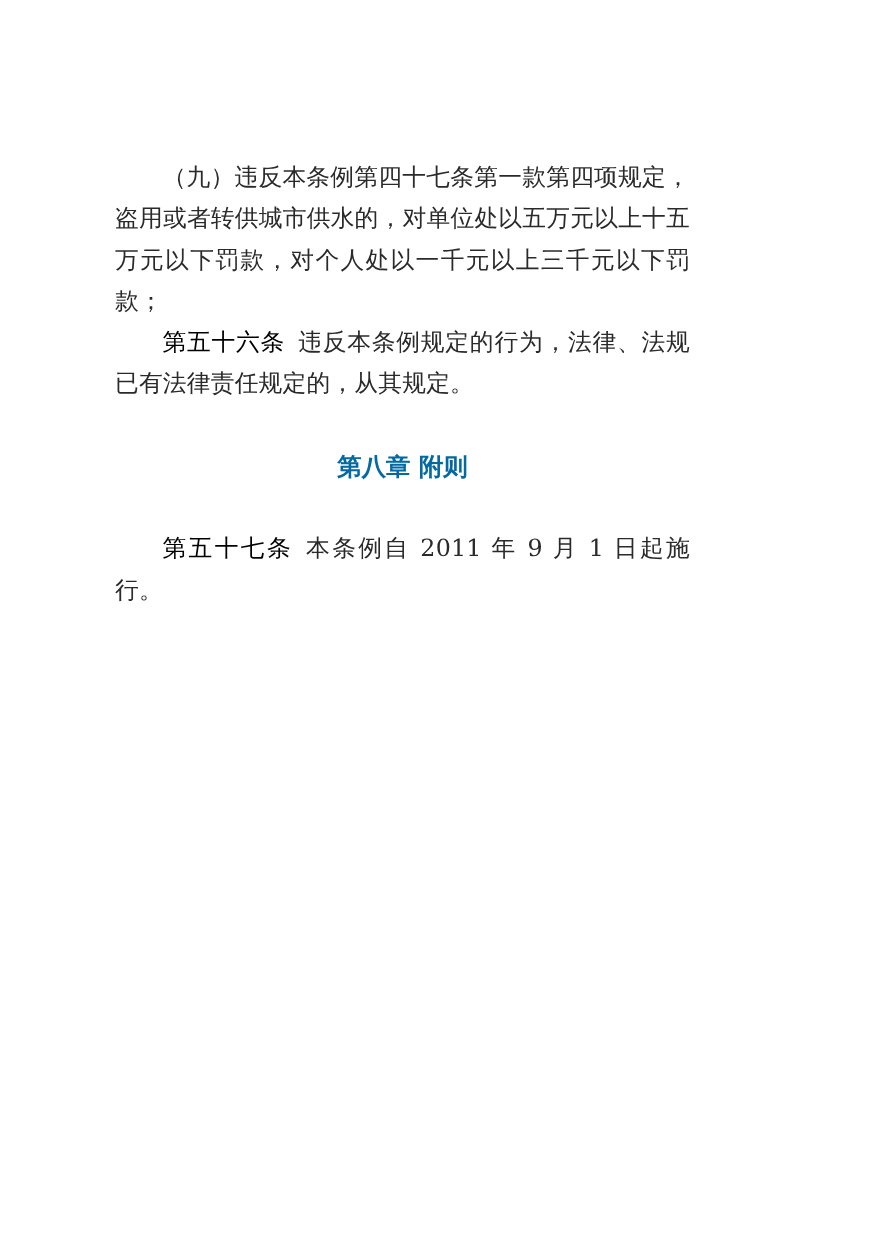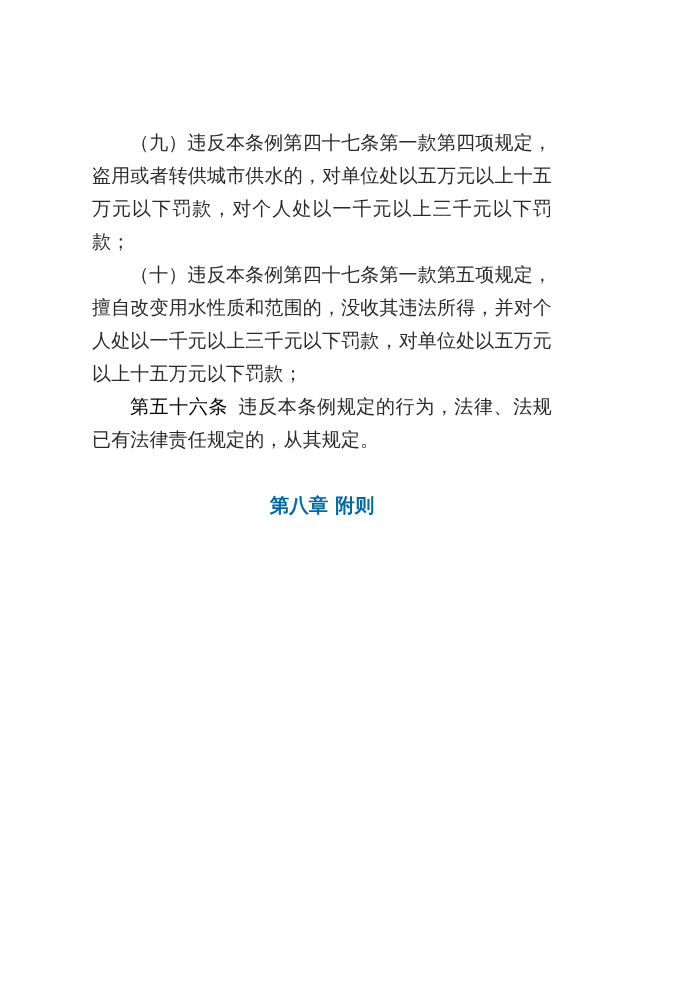--- a/index.html
+++ b/index.html
@@ -48,23 +48,25 @@
     color: #0369a1;
   }
 </style>
 </head>
 <body>
 
 <div class="page">
 
   <p class="body-para">（九）违反本条例第四十七条第一款第四项规定，盗用或者转供城市供水的，对单位处以五万元以上十五万元以下罚款，对个人处以一千元以上三千元以下罚款；</p>
 
-  <p class="body-para">（十）违反本条例第四十七条第一款第五项规定，擅自改变用水性质和范围的，没收其违法所得，并对个人处以一千元以上三千元以下罚款，对单位处以五万元以上十五万元以下罚款；</p>
 
 
   <p class="body-para">
     <span class="article-lead">第五十六条</span><span>违反本条例规定的行为，法律、法规已有法律责任规定的，从其规定。</span>
   </p>
 
   <h2 class="chapter-heading">第八章 附则</h2>
 
+  <p class="body-para">
+    <span class="article-lead">第五十七条</span><span>本条例自 2011 年 9 月 1 日起施行。</span>
+  </p>
 
 </div>
 
 </body></html>

